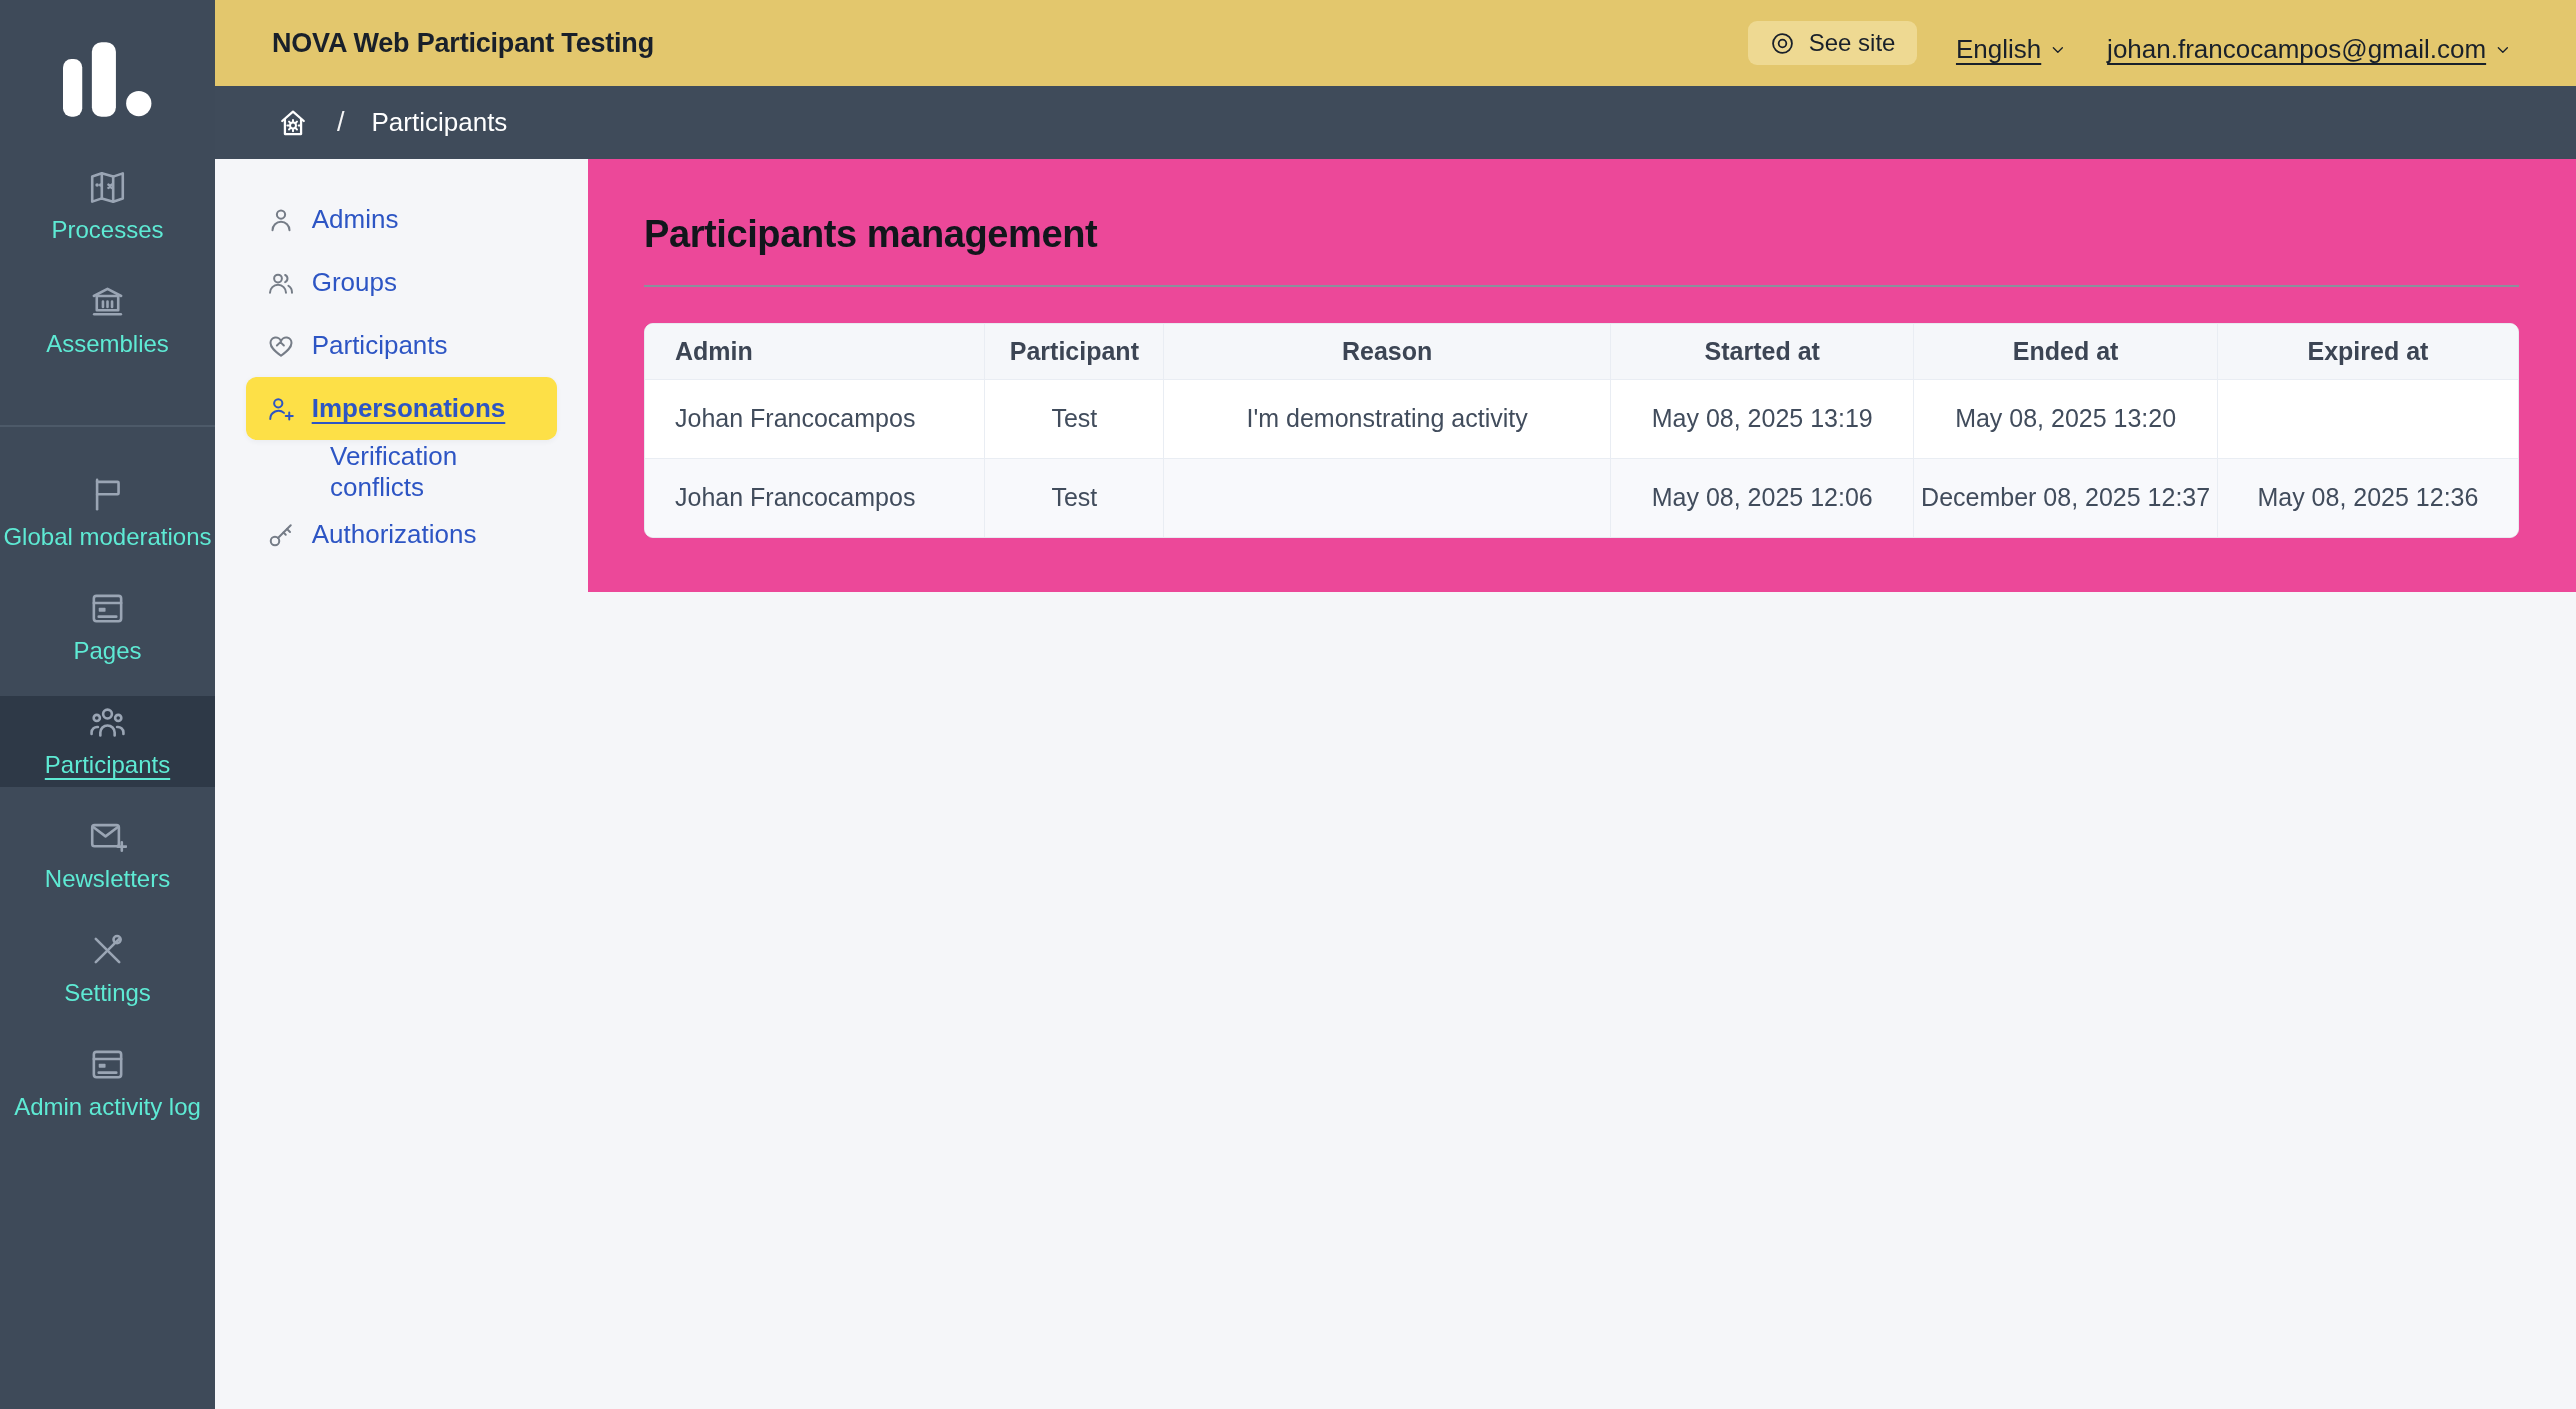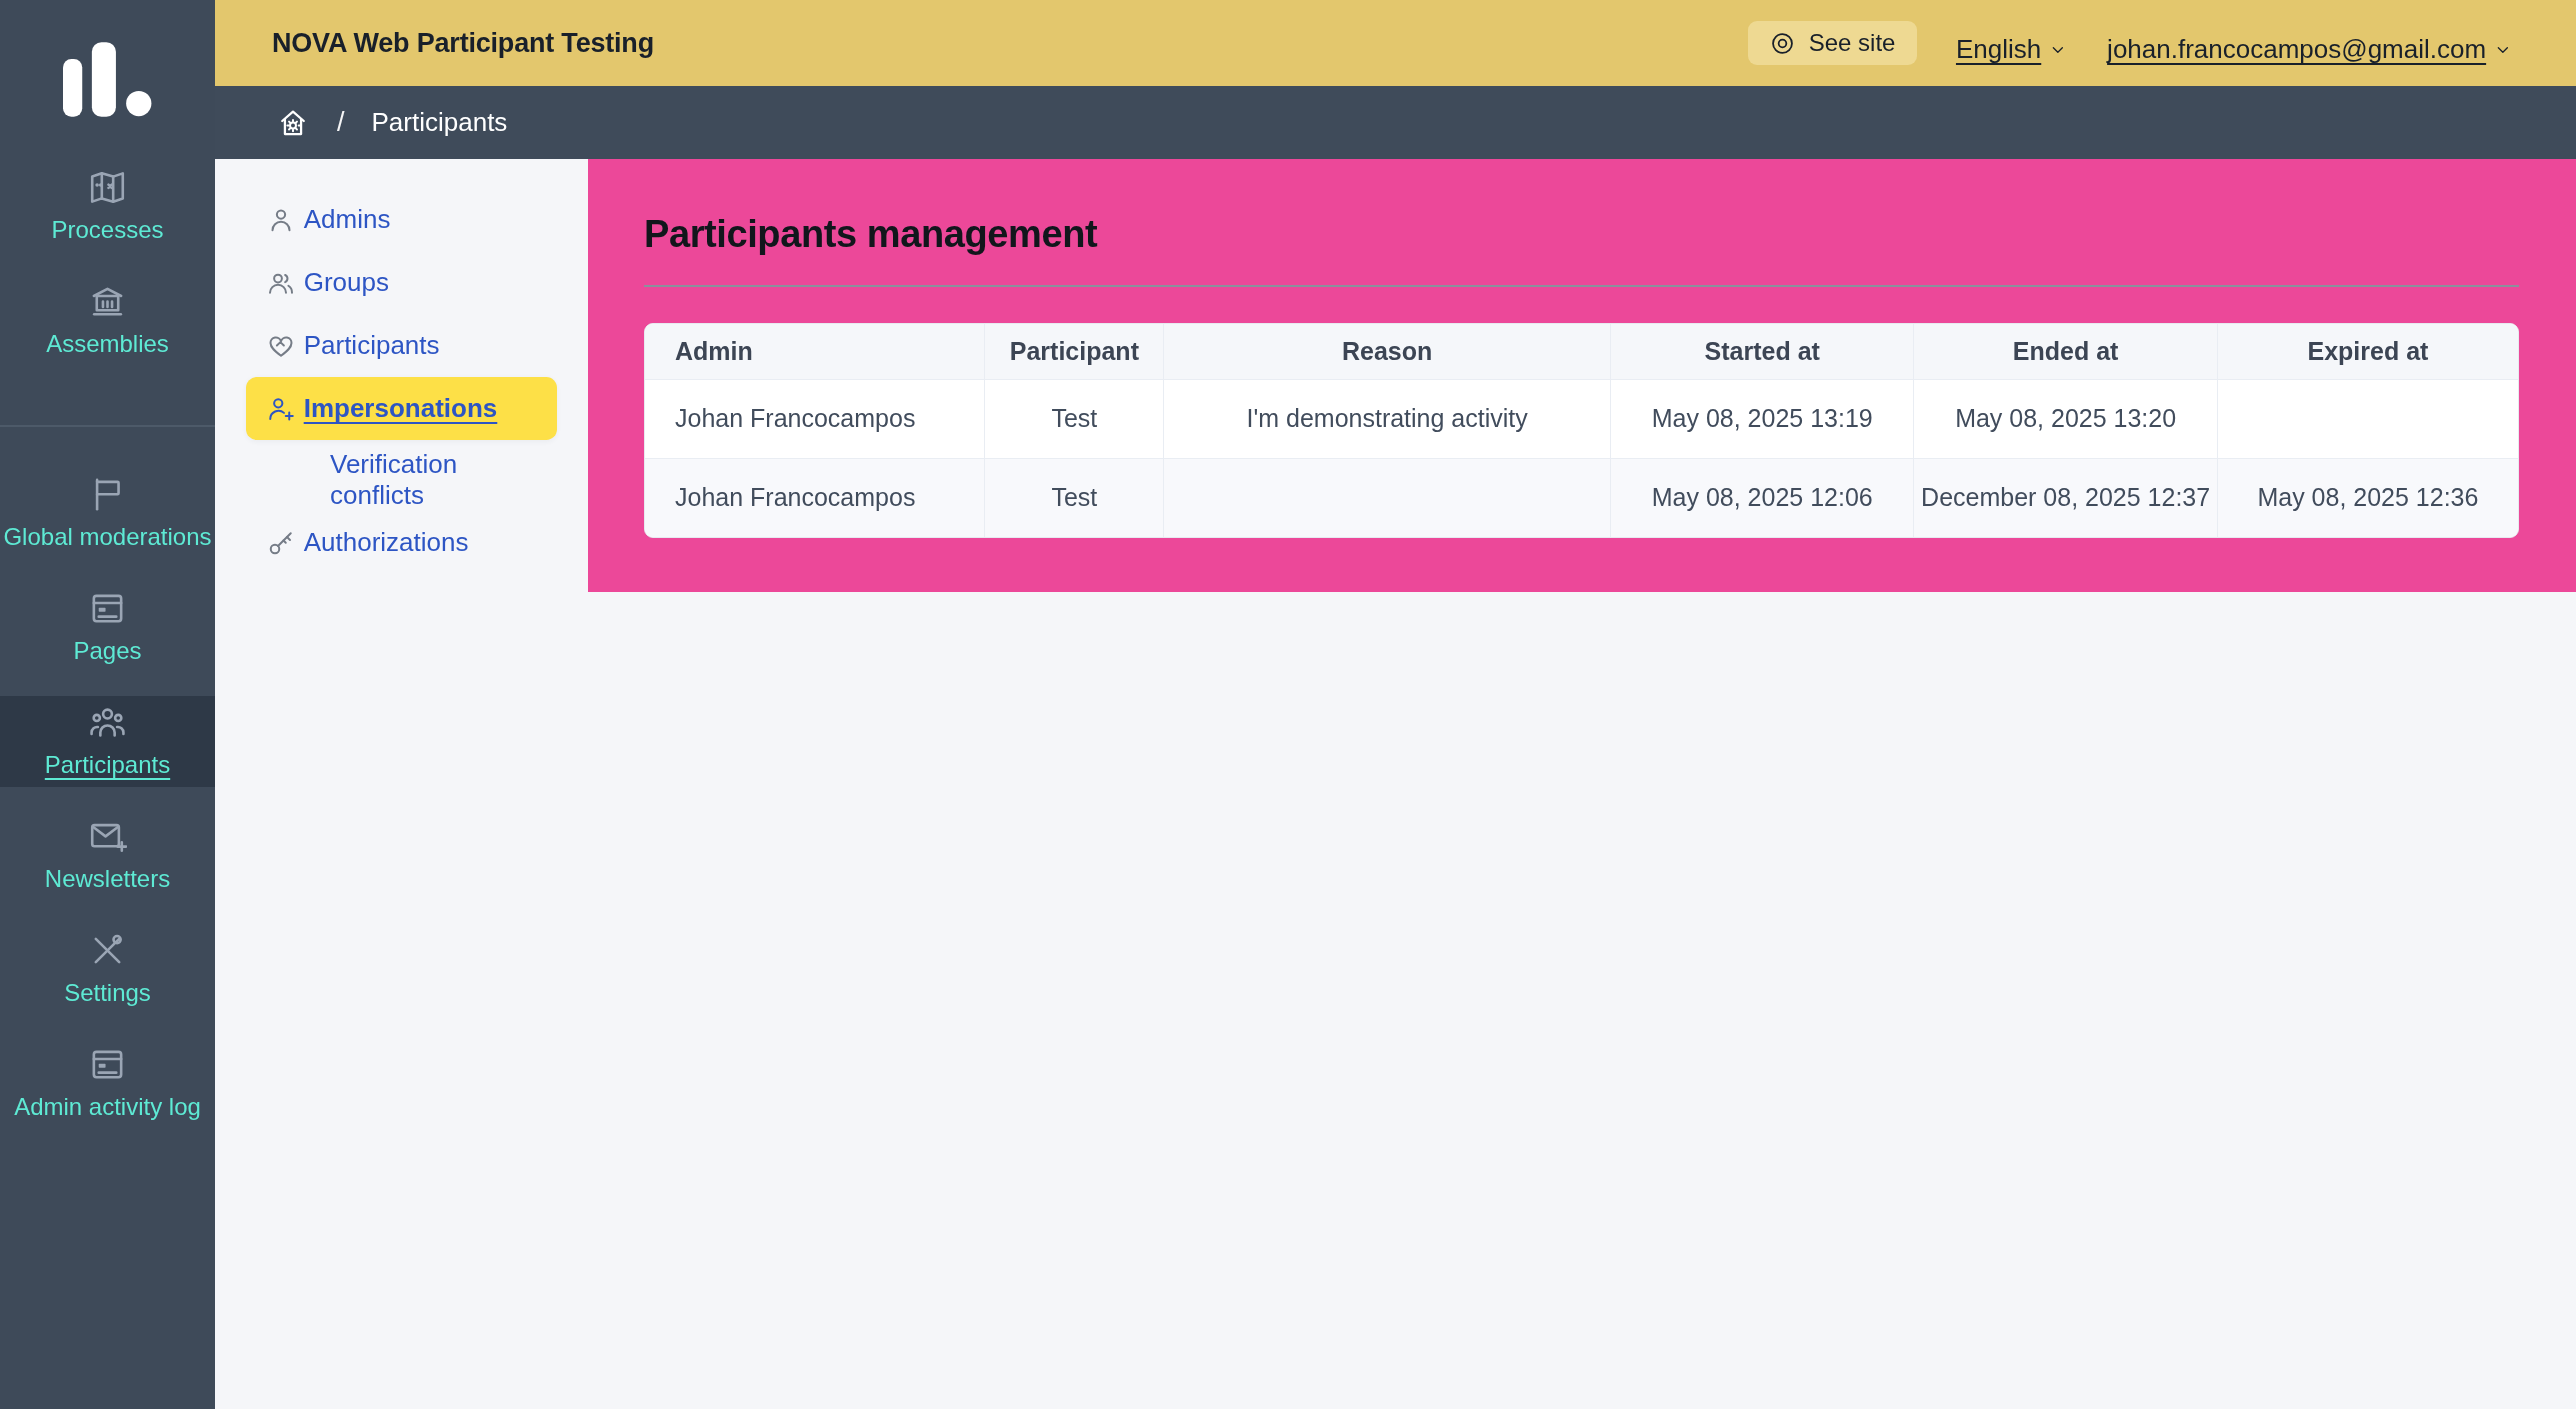--- a/index.html
+++ b/index.html
@@ -40,27 +40,27 @@
                 padding-left:61px; color:#ffffff; font-size:26px; flex-shrink:0; }
   .breadcrumb .home { width:34px; height:34px; color:#ffffff; cursor:pointer; display:block; }
   .crumb-sep { opacity:.95; font-size:27px; }
   .crumb-current { cursor:pointer; }
 
   
   .page { flex:1; background:#f5f6f9; display:flex; align-items:stretch; min-height:0; }
 
   
   .subnav { width:373px; flex-shrink:0; padding:29px 0 0 31px; }
-  .subnav-item { width:311px; height:63px; display:flex; align-items:center; gap:8px;
+  .subnav-item { width:311px; height:63px; display:flex; align-items:center; gap:16px;
                  padding-left:19.7px; font-size:26px; color:#2d55c4; cursor:pointer; border-radius:10.7px; }
   .subnav-item .nicon { width:30px; height:30px; color:#757c87; flex-shrink:0; display:block; }
   .subnav-item.active { background:#fde047; box-shadow:0 1.8px 5.4px rgba(40,50,70,.05); }
   .subnav-item.active .nlabel { font-weight:bold; text-decoration:underline; text-underline-offset:5.4px; }
   .subnav-item.active .nicon { color:#2d55c4; }
-  .subnav-item.noicon { padding-left:84px;margin-top:8px; }
+  .subnav-item.noicon { padding-left:84px; }
 
   
   .content { flex:1; background:#ec4899; height:433px; padding:54px 57px 0 56px; min-width:0; }
   .page-title { font-size:38px; font-weight:bold; color:#12161c; letter-spacing:-0.4px; margin-bottom:29px; }
   .title-rule { border-bottom:2.7px solid #8a919c; width:1875px; }
 
   .table-wrap { margin-top:36px; width:1875px; border:0.9px solid #e7eaf0; border-radius:9px;
                 overflow:hidden; background:#ffffff; }
   table { width:100%; border-collapse:collapse; table-layout:fixed; font-size:25px; color:#414c5c; }
   thead th { background:#f5f7fa; height:55px; font-weight:bold; color:#3c4554; text-align:center; }

